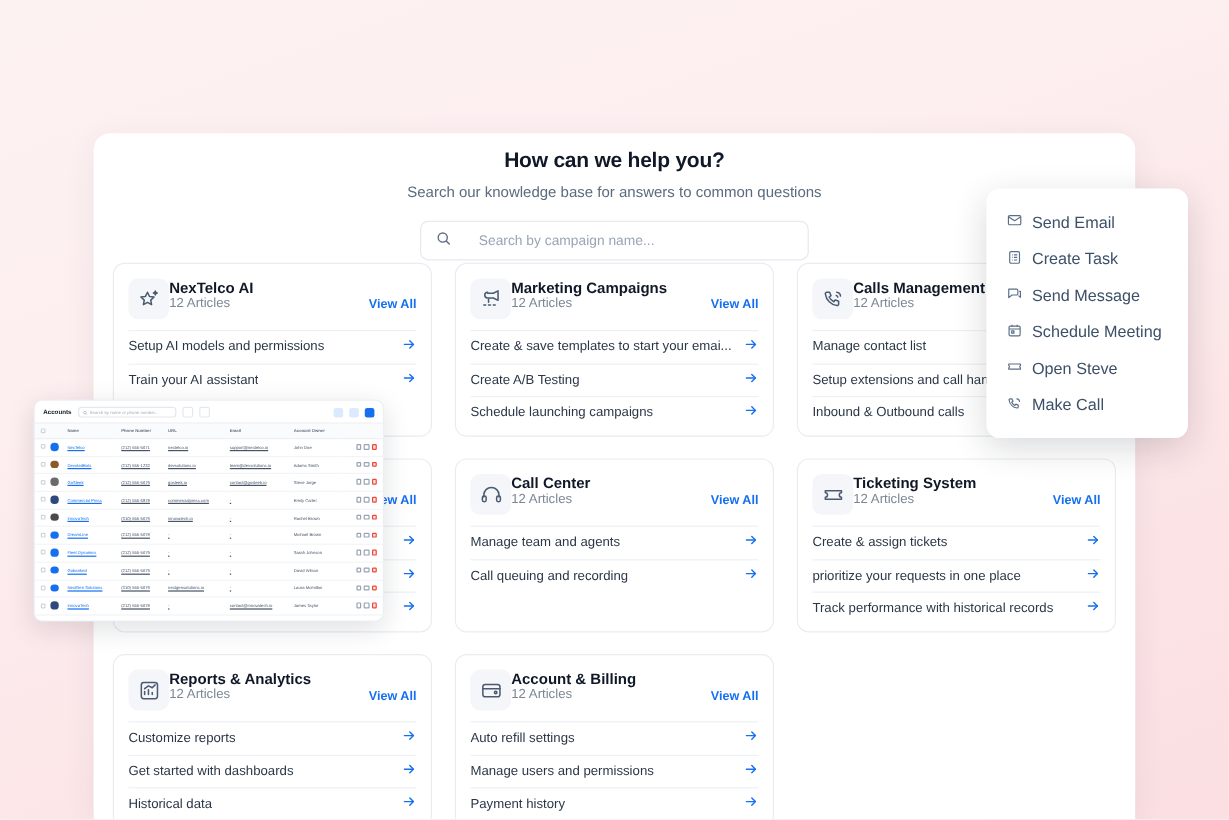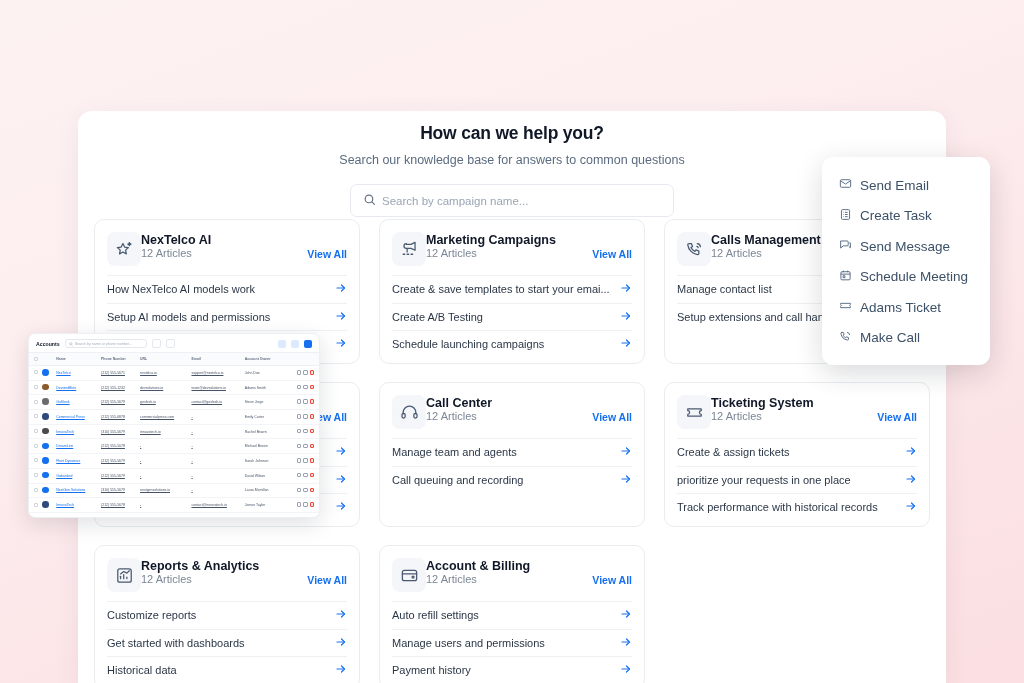--- a/index.html
+++ b/index.html
@@ -47,21 +47,21 @@
   }
 
   .search-wrap {
     margin: 17px auto 0;
     width: 324px; height: 33px;
     border: 1px solid #e6e9ef;
     border-radius: 7px;
     background: #fff;
     display: flex; align-items: center;
     padding: 0 12px;
-    gap: 6px;
+    gap: 23px;
   }
   .search-wrap svg { flex: 0 0 auto; }
   .search-input {
     border: none; outline: none;
     font-family: "Liberation Sans", sans-serif;
     font-size: 11.5px;
     color: #344054;
     width: 100%;
     background: transparent;
   }
@@ -290,27 +290,20 @@
             <path d="M18.2 3.2l.6 1.4 1.4.6-1.4.6-.6 1.4-.6-1.4-1.4-.6 1.4-.6z"></path>
           </svg>
         </div>
         <div class="card-head-text">
           <div class="card-title">NexTelco AI</div>
           <div class="card-count">12 Articles</div>
         </div>
         <div class="view-all">View All</div>
       </div>
       <div class="card-item">
-        <span class="card-item-label">How NexTelco AI models work</span>
-        <span class="arrow"><svg width="12" height="12" viewBox="0 0 24 24" fill="none" stroke="currentColor" stroke-width="2.4" stroke-linecap="round" stroke-linejoin="round">
-              <line x1="4" y1="12" x2="19" y2="12"></line>
-              <polyline points="13 6 19 12 13 18"></polyline>
-            </svg></span>
-      </div>
-      <div class="card-item">
         <span class="card-item-label">Setup AI models and permissions</span>
         <span class="arrow"><svg width="12" height="12" viewBox="0 0 24 24" fill="none" stroke="currentColor" stroke-width="2.4" stroke-linecap="round" stroke-linejoin="round">
               <line x1="4" y1="12" x2="19" y2="12"></line>
               <polyline points="13 6 19 12 13 18"></polyline>
             </svg></span>
       </div>
       <div class="card-item">
         <span class="card-item-label">Train your AI assistant</span>
         <span class="arrow"><svg width="12" height="12" viewBox="0 0 24 24" fill="none" stroke="currentColor" stroke-width="2.4" stroke-linecap="round" stroke-linejoin="round">
               <line x1="4" y1="12" x2="19" y2="12"></line>
@@ -376,20 +369,27 @@
       </div>
       <div class="card-item">
         <span class="card-item-label">Manage contact list</span>
         <span class="arrow"><svg width="12" height="12" viewBox="0 0 24 24" fill="none" stroke="currentColor" stroke-width="2.4" stroke-linecap="round" stroke-linejoin="round">
               <line x1="4" y1="12" x2="19" y2="12"></line>
               <polyline points="13 6 19 12 13 18"></polyline>
             </svg></span>
       </div>
       <div class="card-item">
         <span class="card-item-label">Setup extensions and call handling</span>
+        <span class="arrow"><svg width="12" height="12" viewBox="0 0 24 24" fill="none" stroke="currentColor" stroke-width="2.4" stroke-linecap="round" stroke-linejoin="round">
+              <line x1="4" y1="12" x2="19" y2="12"></line>
+              <polyline points="13 6 19 12 13 18"></polyline>
+            </svg></span>
+      </div>
+      <div class="card-item">
+        <span class="card-item-label">Inbound &amp; Outbound calls</span>
         <span class="arrow"><svg width="12" height="12" viewBox="0 0 24 24" fill="none" stroke="currentColor" stroke-width="2.4" stroke-linecap="round" stroke-linejoin="round">
               <line x1="4" y1="12" x2="19" y2="12"></line>
               <polyline points="13 6 19 12 13 18"></polyline>
             </svg></span>
       </div>
     </div>
 
     <div class="card">
       <div class="card-head">
         <div class="card-icon">
@@ -763,21 +763,21 @@
           <line x1="8" y1="3" x2="8" y2="6"></line>
           <line x1="16" y1="3" x2="16" y2="6"></line>
           <rect x="7.5" y="12.5" width="3.5" height="3.5"></rect>
         </svg></span>
     <span>Schedule Meeting</span>
   </div>
   <div class="action-item">
     <span><svg width="13" height="13" viewBox="0 0 24 24" fill="none" stroke="currentColor" stroke-width="1.8" stroke-linejoin="round">
           <path d="M3 8h18v2.2a2 2 0 0 0 0 3.6V16H3v-2.2a2 2 0 0 0 0-3.6z"></path>
         </svg></span>
-    <span>Adams Ticket</span>
+    <span>Open Steve</span>
   </div>
   <div class="action-item">
     <span><svg width="13" height="13" viewBox="0 0 24 24" fill="none" stroke="currentColor" stroke-width="1.8" stroke-linecap="round" stroke-linejoin="round">
           <path d="M5 4.5h3l1.5 3.6-2 1.4a11 11 0 0 0 5 5l1.4-2 3.6 1.5v3a1.5 1.5 0 0 1-1.6 1.5A14.5 14.5 0 0 1 3.5 6.1 1.5 1.5 0 0 1 5 4.5z"></path>
           <path d="M15.5 4.5a4.5 4.5 0 0 1 4 4"></path>
         </svg></span>
     <span>Make Call</span>
   </div>
 </div>
 

